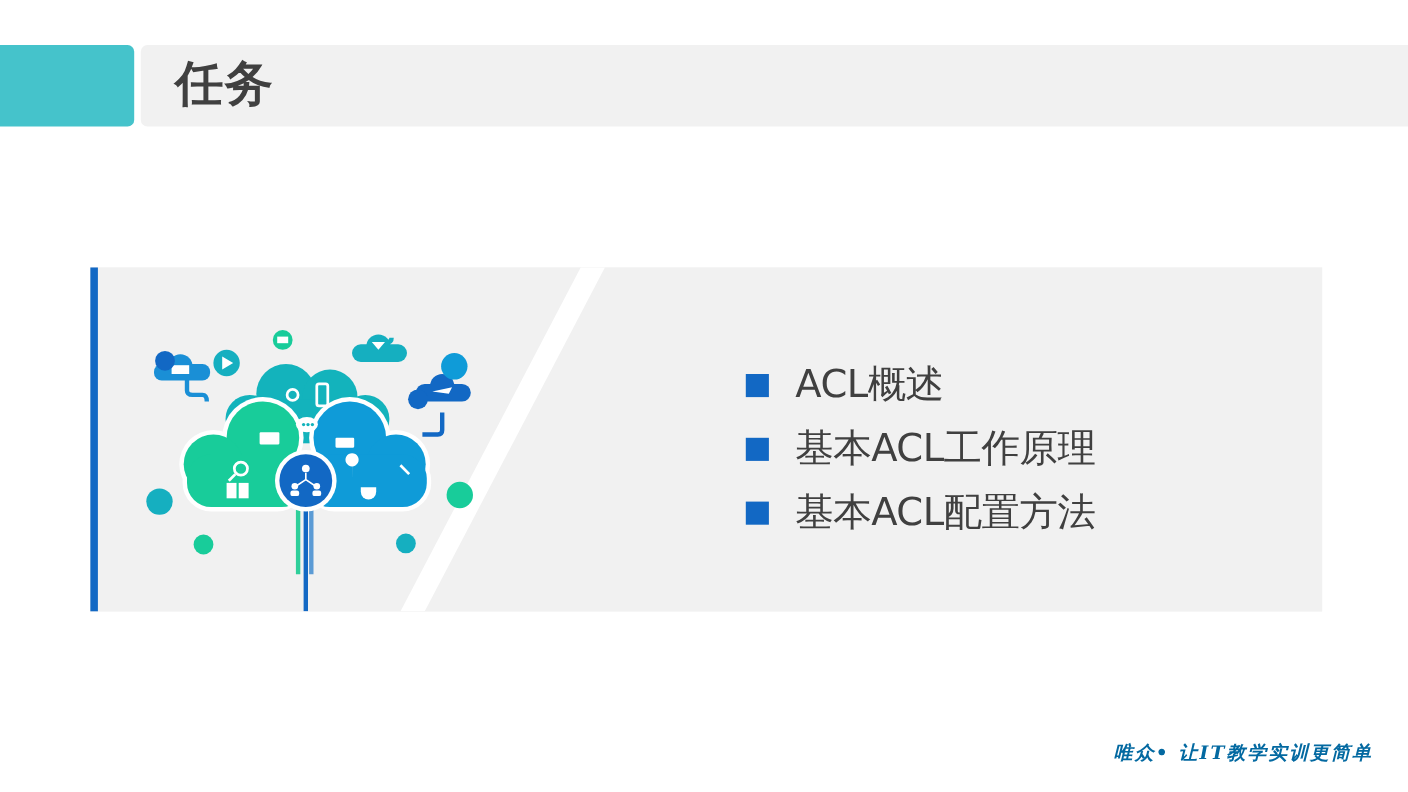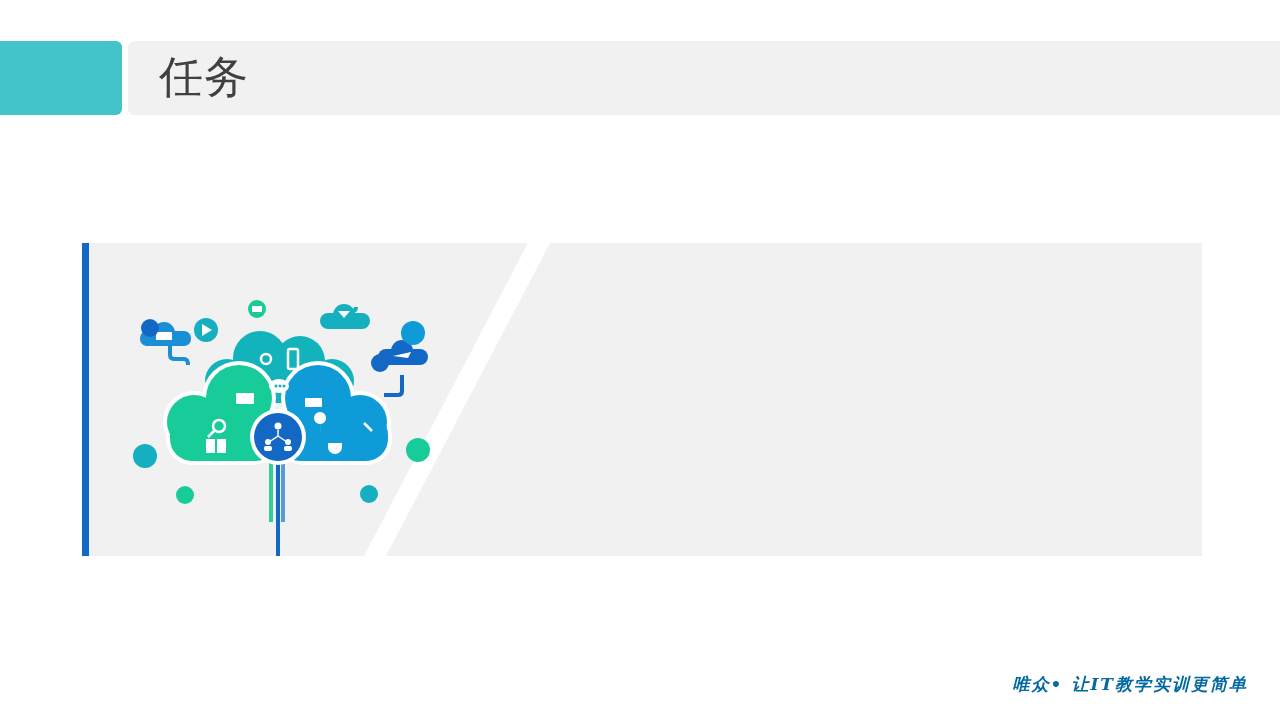--- a/index.html
+++ b/index.html
@@ -11,21 +11,21 @@
   .accent-block {
     position: absolute; left: -10px; top: 41px; width: 132px; height: 74px;
     border-radius: 6px;
   }
   .title-bar {
     position: absolute; left: 128px; top: 41px; width: 1162px; height: 74px;
     background: #f1f1f1; border-radius: 6px;
   }
   .title-text {
     position: absolute; left: 31px; top: 8px;
-    font-size: 44px; font-weight: normal; color: #404040; letter-spacing: 1px;
+    font-size: 44px; font-weight: bold; color: #404040; letter-spacing: 1px;
     line-height: 56px;
     text-align: center;
   }
   .panel {
     position: absolute; left: 82px; top: 243px; width: 1120px; height: 313px;
     background: #f1f1f1; overflow: hidden;
   }
   .panel-bar {
     position: absolute; left: 0; top: 0; width: 7px; height: 313px;
   }
@@ -165,15 +165,29 @@
     <circle cx="135" cy="16" r="9" fill="#18cc9a"></circle>
     <rect x="130" y="13" width="10" height="6" fill="#ffffff"></rect>
     <circle cx="291" cy="40" r="12" fill="#0f9bd8"></circle>
     <circle cx="258" cy="70" r="9" fill="#1268c4"></circle>
     <circle cx="23" cy="163" r="12" fill="#15afc0"></circle>
     <circle cx="296" cy="157" r="12" fill="#18cc9a"></circle>
     <circle cx="63" cy="202" r="9" fill="#18cc9a"></circle>
     <circle cx="247" cy="201" r="9" fill="#15afc0"></circle>
   </svg>
 
+  <ul class="bullets">
+    <li class="bullet-item">
+      <span class="bullet-square" style="background:#1268c4;"></span>
+      <span class="bullet-label">ACL概述</span>
+    </li>
+    <li class="bullet-item">
+      <span class="bullet-square" style="background:#1268c4;"></span>
+      <span class="bullet-label">基本ACL工作原理</span>
+    </li>
+    <li class="bullet-item">
+      <span class="bullet-square" style="background:#1268c4;"></span>
+      <span class="bullet-label">基本ACL配置方法</span>
+    </li>
+  </ul>
 </div>
 
 <div class="footer-slogan">唯众• 让IT教学实训更简单</div>
 
 </body></html>

